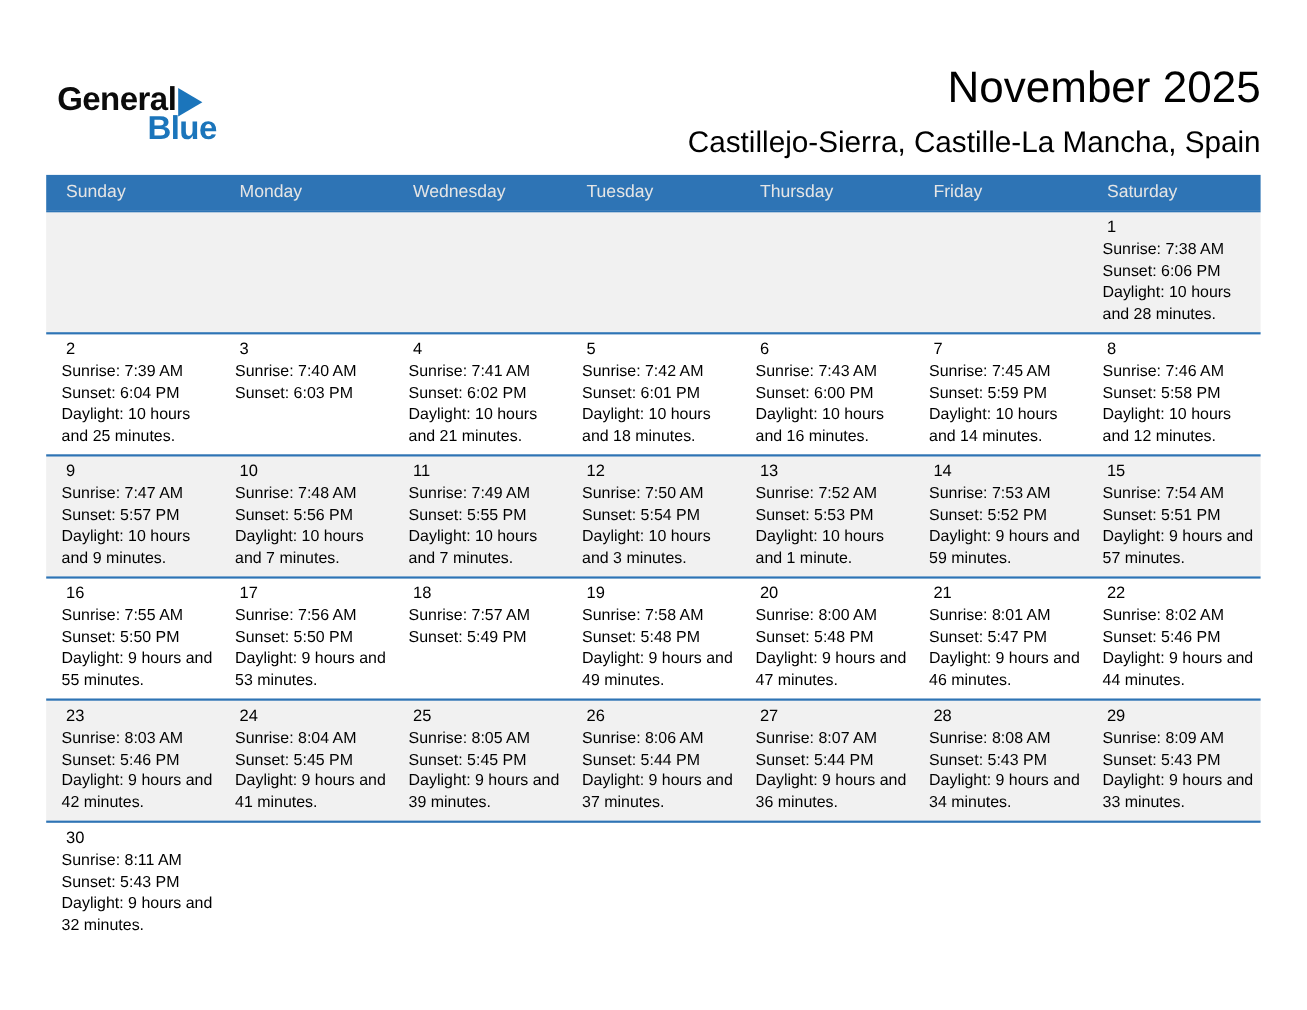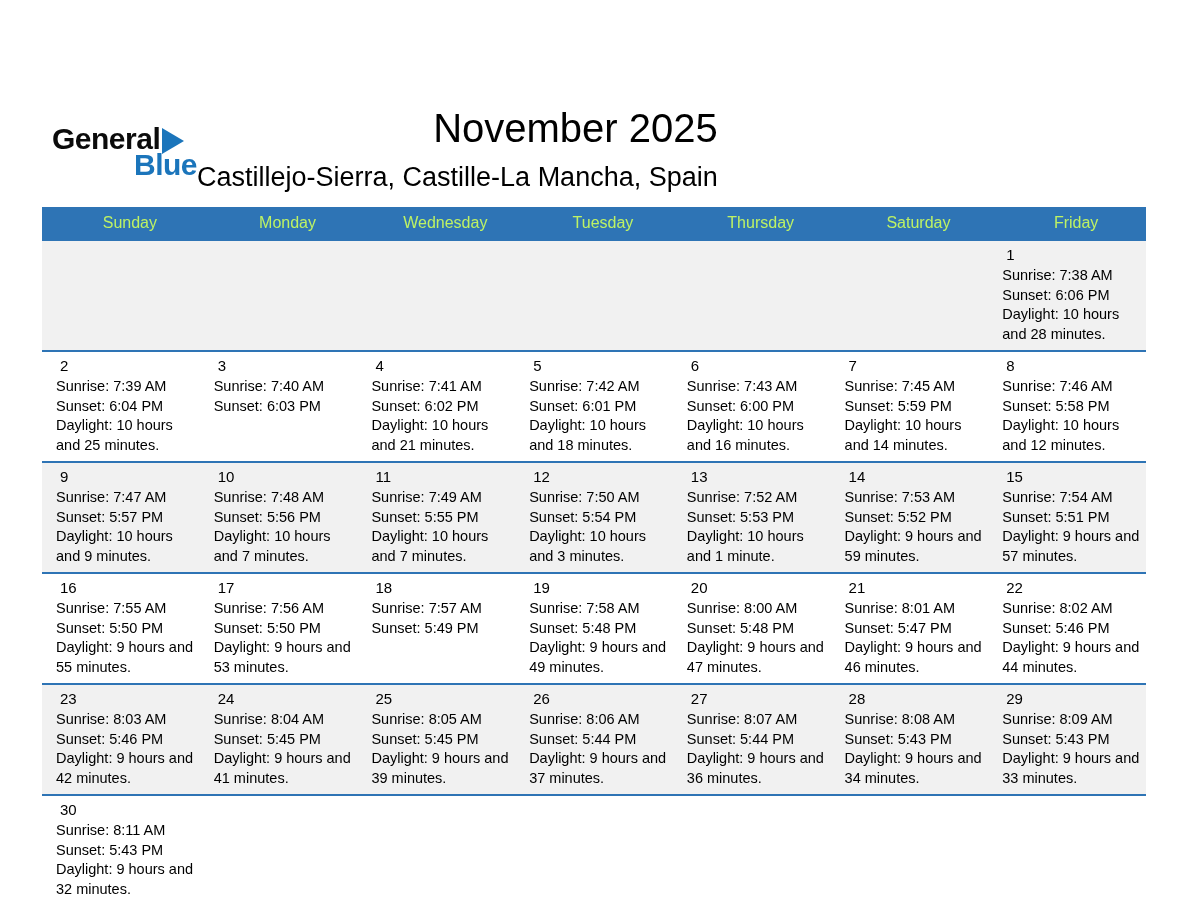--- a/index.html
+++ b/index.html
@@ -6,23 +6,23 @@
   html, body { margin: 0; padding: 0; }
   body {
     width: 1188px; height: 918px;
     background: #ffffff;
     font-family: "Liberation Sans", sans-serif;
     color: #000000;
     overflow: hidden;
   }
   .page-header {
     display: flex;
+    justify-content: space-between;
     align-items: flex-start;
     padding: 58px 42px 0 52px;
-    margin-top: 48px;
   }
   .logo { margin-top: 16px; }
   .logo-top { display: flex; align-items: center; }
   .logo-general {
     font-size: 30px; font-weight: bold; color: #0b0b0b; letter-spacing: -0.5px;
   }
   .logo-tri {
     width: 0; height: 0; margin-left: 2px; margin-top: 4px;
     border-left: 22px solid #1B75BB;
     border-top: 13px solid transparent;
@@ -35,24 +35,23 @@
   .titles { text-align: right; }
   .month-title { font-size: 40px; color: #000; line-height: 1.1; }
   .location { font-size: 27px; color: #000; margin-top: 12px; }
 
   .calendar { margin: 14px 42px 0 42px; }
   .weekday-row {
     display: grid; grid-template-columns: repeat(7, 1fr);
     background: #2E74B5;
   }
   .weekday-cell {
-    color: #bef264; font-size: 16px;
+    color: #e5e5e5; font-size: 16px;
     padding: 7px 0 7px 18px;
     white-space: nowrap;
-    text-align: center;
   }
   .week {
     display: grid; grid-template-columns: repeat(7, 1fr);
     border-top: 2px solid #2E74B5;
     min-height: 109px;
     background: #ffffff;
   }
   .week.gray { background: #F1F1F1; }
   .cell { padding: 5px 6px 6px 0; }
   .daynum { font-size: 15px; padding-left: 18px; margin-bottom: 3px; }
@@ -75,22 +74,22 @@
   </div>
 </div>
 
 <div class="calendar">
   <div class="weekday-row">
     <div class="weekday-cell">Sunday</div>
     <div class="weekday-cell">Monday</div>
     <div class="weekday-cell">Wednesday</div>
     <div class="weekday-cell">Tuesday</div>
     <div class="weekday-cell">Thursday</div>
+    <div class="weekday-cell">Friday</div>
     <div class="weekday-cell">Saturday</div>
-    <div class="weekday-cell">Friday</div>
   </div>
 
   <div class="week gray">
     <div class="cell"></div>
     <div class="cell"></div>
     <div class="cell"></div>
     <div class="cell"></div>
     <div class="cell"></div>
     <div class="cell"></div>
     <div class="cell">

